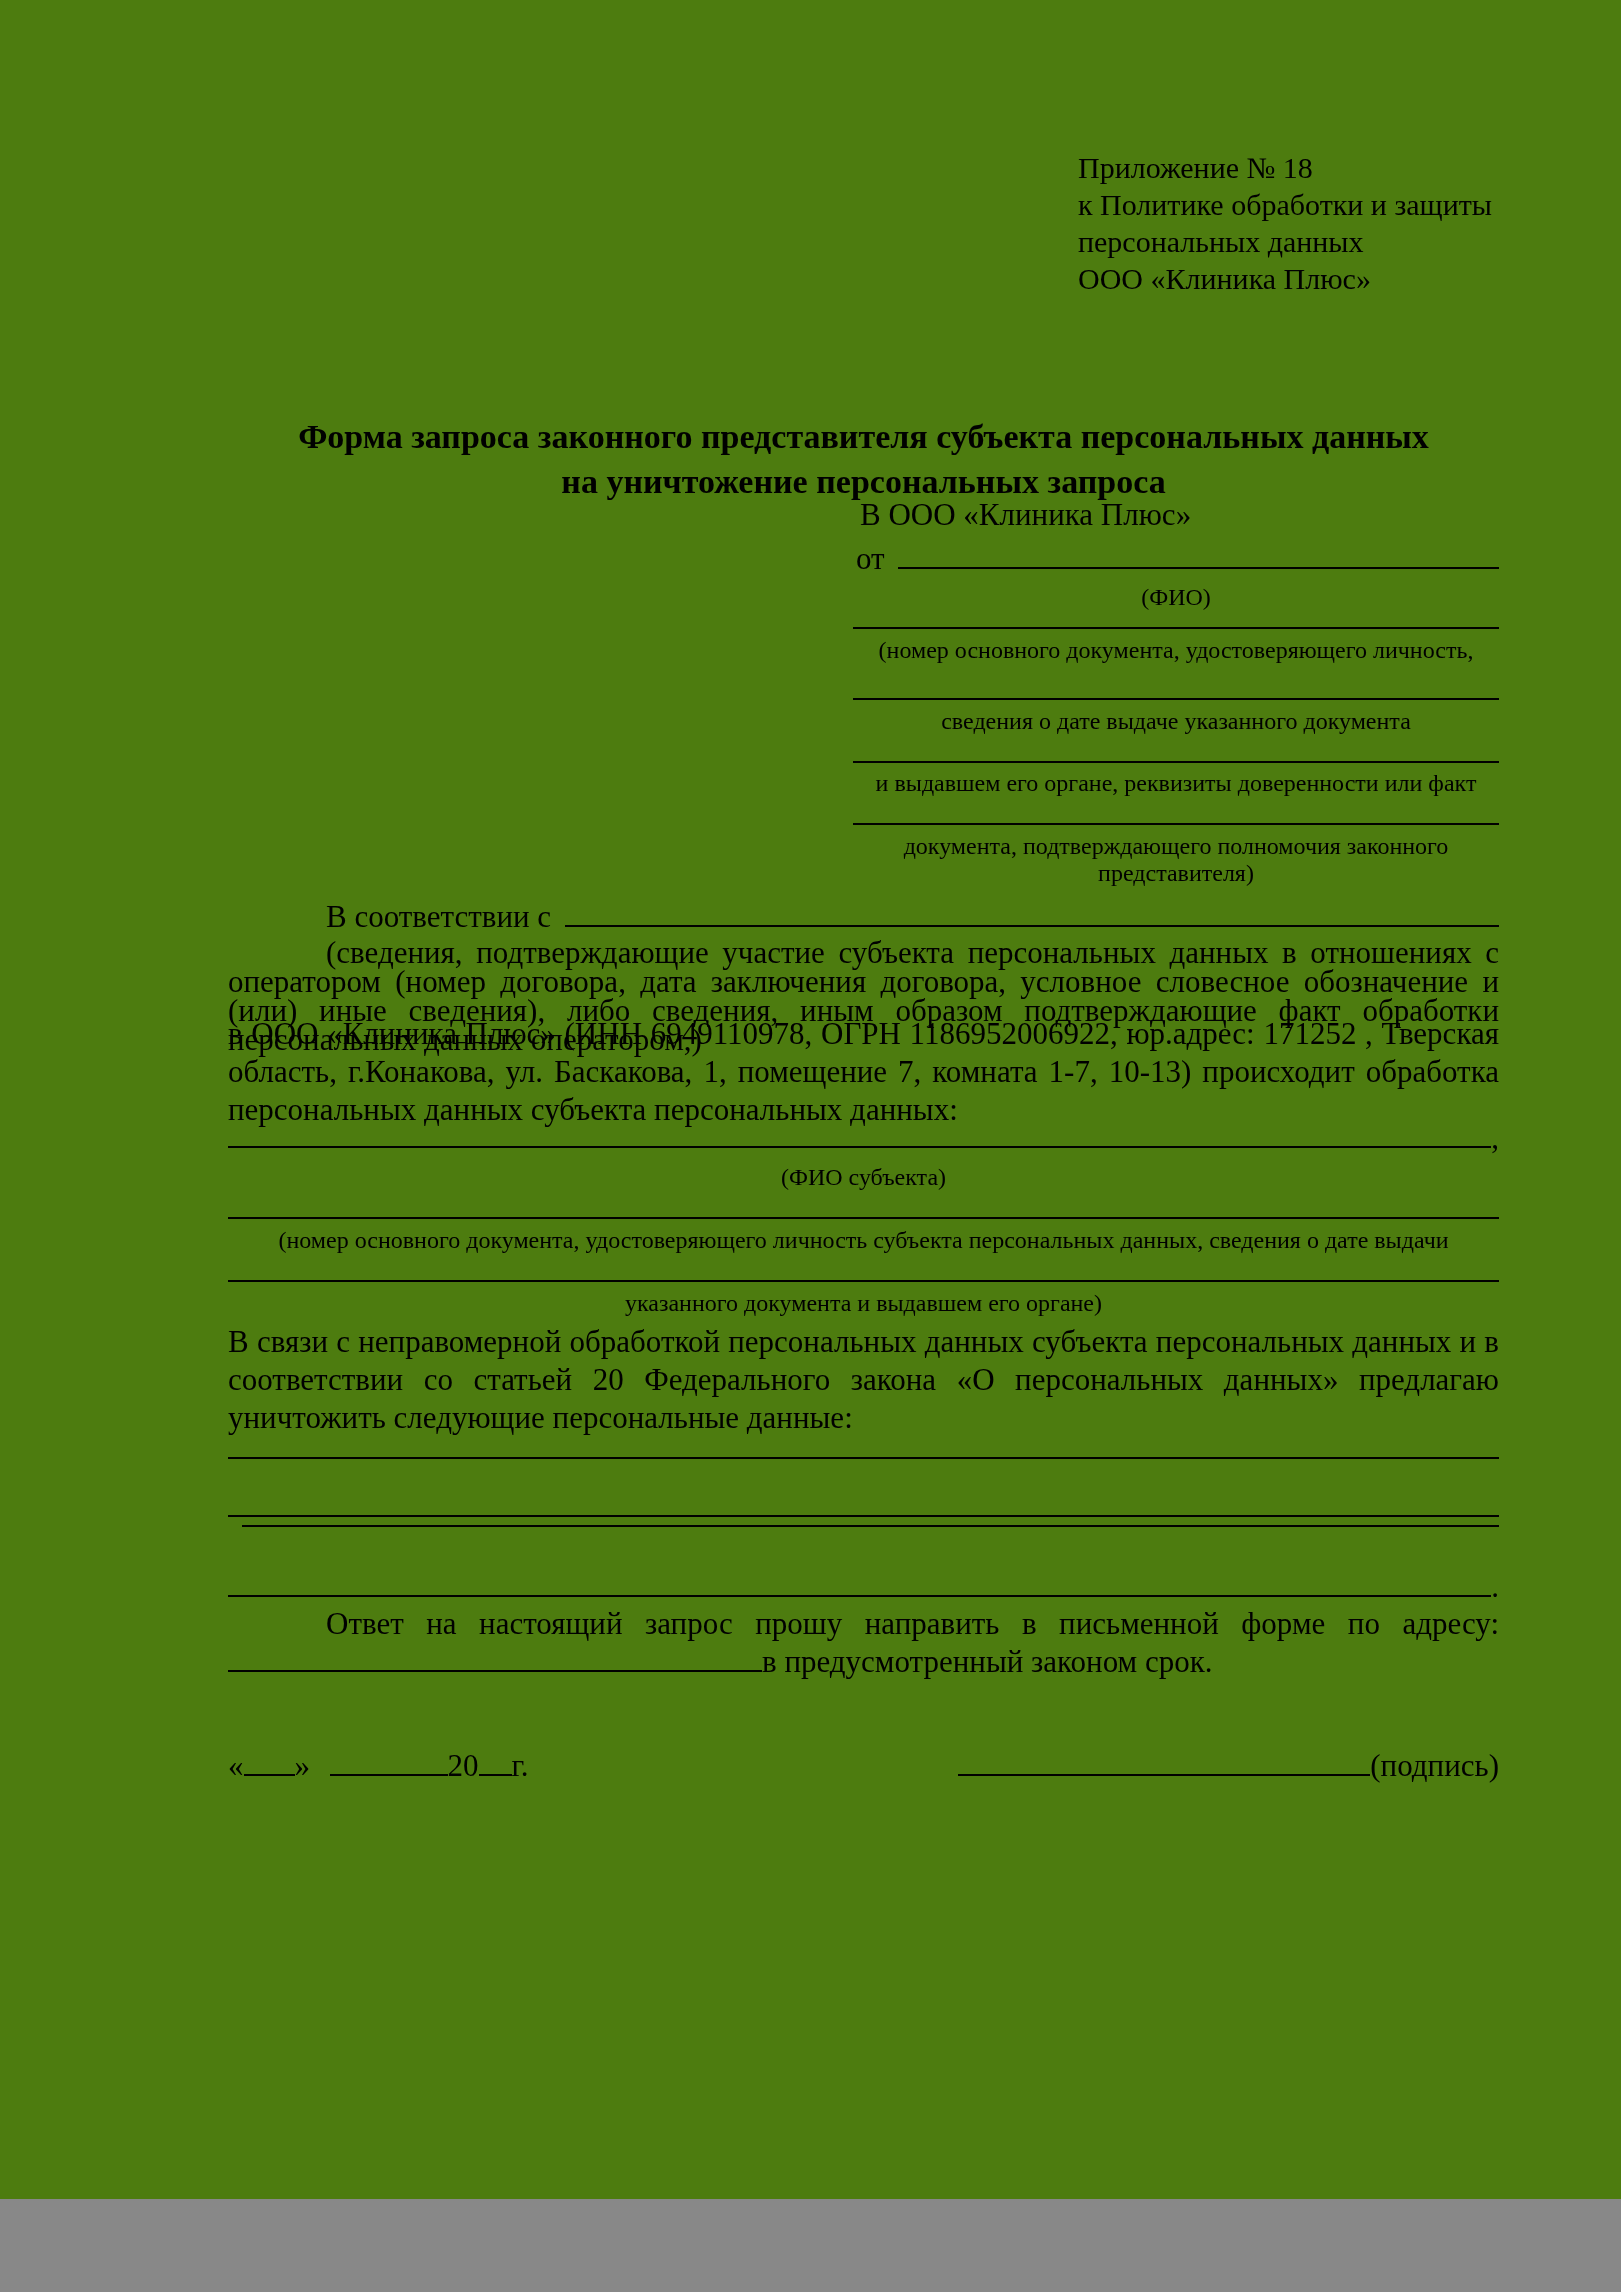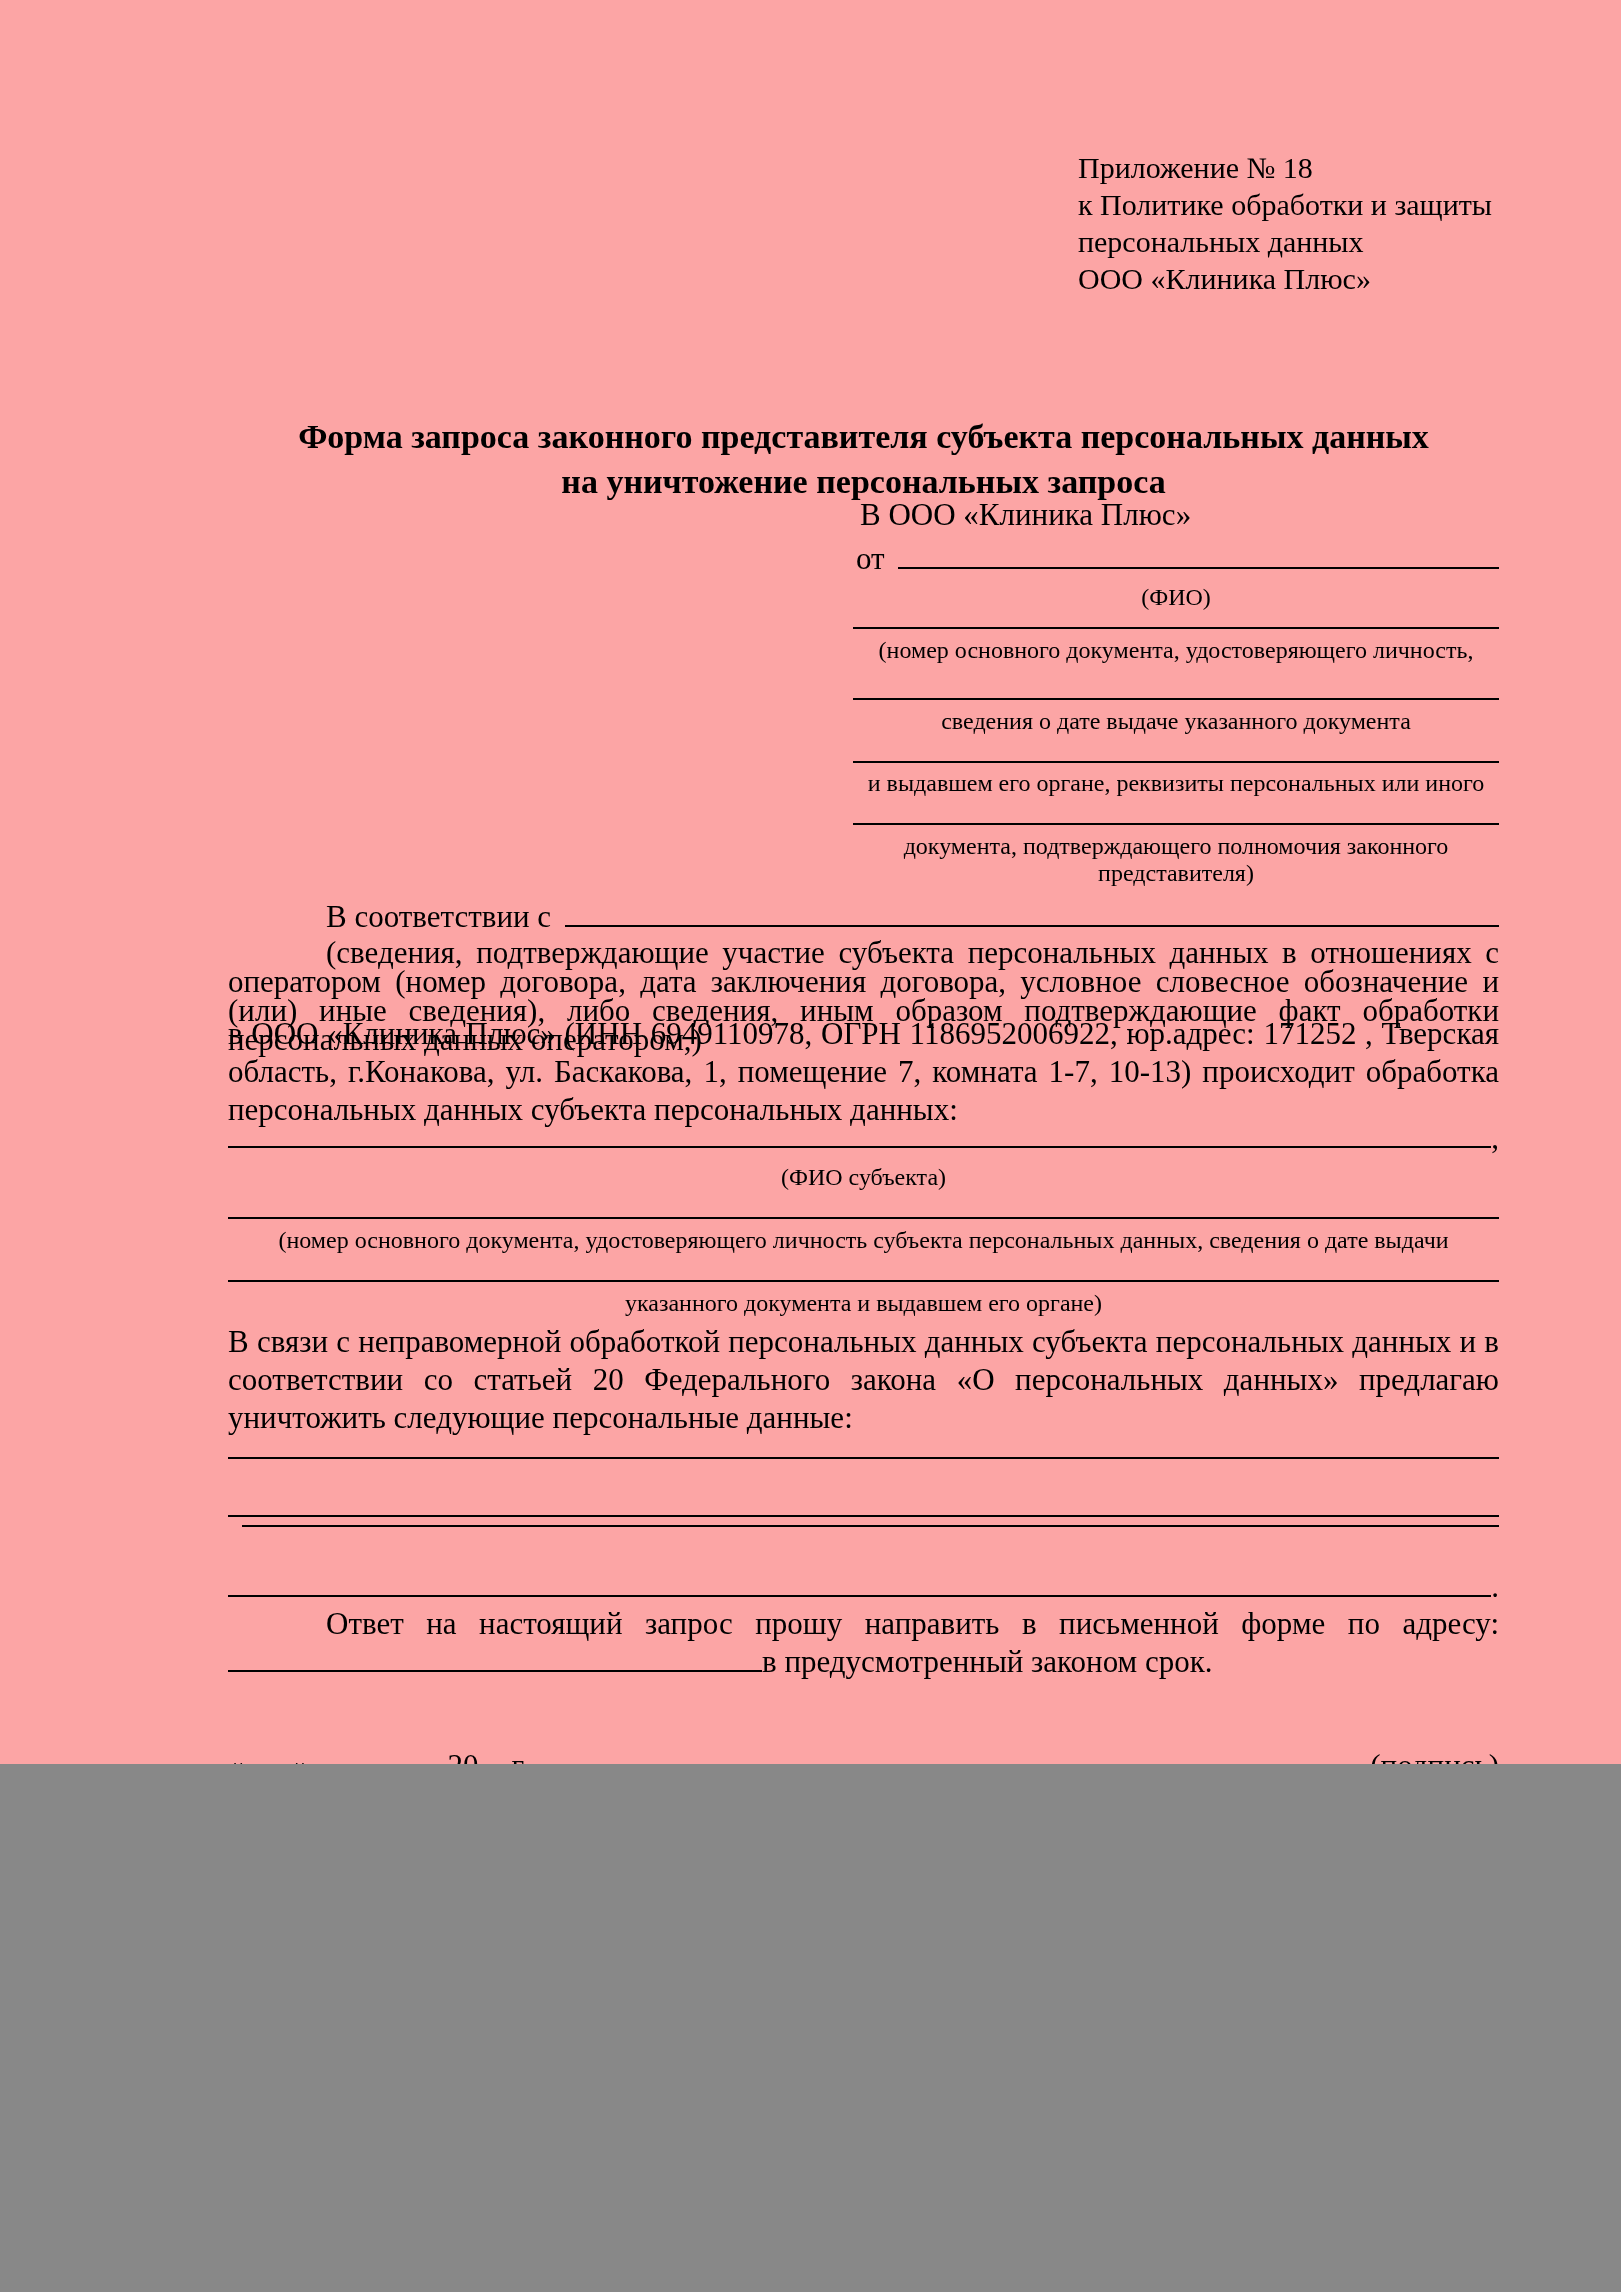--- a/index.html
+++ b/index.html
@@ -1,20 +1,20 @@
 <!DOCTYPE html>
 <html><head>
 <meta charset="utf-8">
 <style>
   html,body{margin:0;padding:0;background:#888;}
   .page{
     position:relative;
-    width:1621px;height:1764px;
+    width:1621px;height:2199px;
     margin:0 auto;
-    background:#fca5a5;
+    background:#4d7c0f;
     color:#000;
     font-family:"Liberation Serif","DejaVu Serif",serif;
     font-size:31px;
     line-height:38px;
     overflow:hidden;
   }
   .abs{position:absolute;}
   .row{display:flex;align-items:baseline;}
   .blank{display:inline-block;height:0;border-bottom:2.9px solid #000;}
   .uline{border-bottom:2.9px solid #000;height:0;}
@@ -48,21 +48,21 @@
   </div>
   <div class="abs cap" style="left:853px;right:122px;top:584px;">(ФИО)</div>
 
   <div class="abs uline" style="left:853px;right:122px;top:627px;"></div>
   <div class="abs cap" style="left:853px;right:122px;top:637px;">(номер основного документа, удостоверяющего личность,</div>
 
   <div class="abs uline" style="left:853px;right:122px;top:698px;"></div>
   <div class="abs cap" style="left:853px;right:122px;top:708px;">сведения о дате выдаче указанного документа</div>
 
   <div class="abs uline" style="left:853px;right:122px;top:761px;"></div>
-  <div class="abs cap" style="left:853px;right:122px;top:770px;">и выдавшем его органе, реквизиты персональных или иного</div>
+  <div class="abs cap" style="left:853px;right:122px;top:770px;">и выдавшем его органе, реквизиты доверенности или факт</div>
 
   <div class="abs uline" style="left:853px;right:122px;top:823px;"></div>
   <div class="abs cap" style="left:853px;right:122px;top:833px;">документа, подтверждающего полномочия законного представителя)</div>
 
   <div class="row abs" style="left:228px;right:122px;top:898px;">
     <span style="margin-left:98px;">В соответствии с</span>
     <span class="blank" style="flex:1;margin-left:13.7px;"></span>
   </div>
 
   <div class="abs just" style="left:228px;right:122px;top:938px;font-size:31px;line-height:29px;text-indent:98px;">(сведения, подтверждающие участие субъекта персональных данных в отношениях с оператором (номер договора, дата заключения договора, условное словесное обозначение и (или) иные сведения), либо сведения, иным образом подтверждающие факт обработки персональных данных оператором,)</div>

